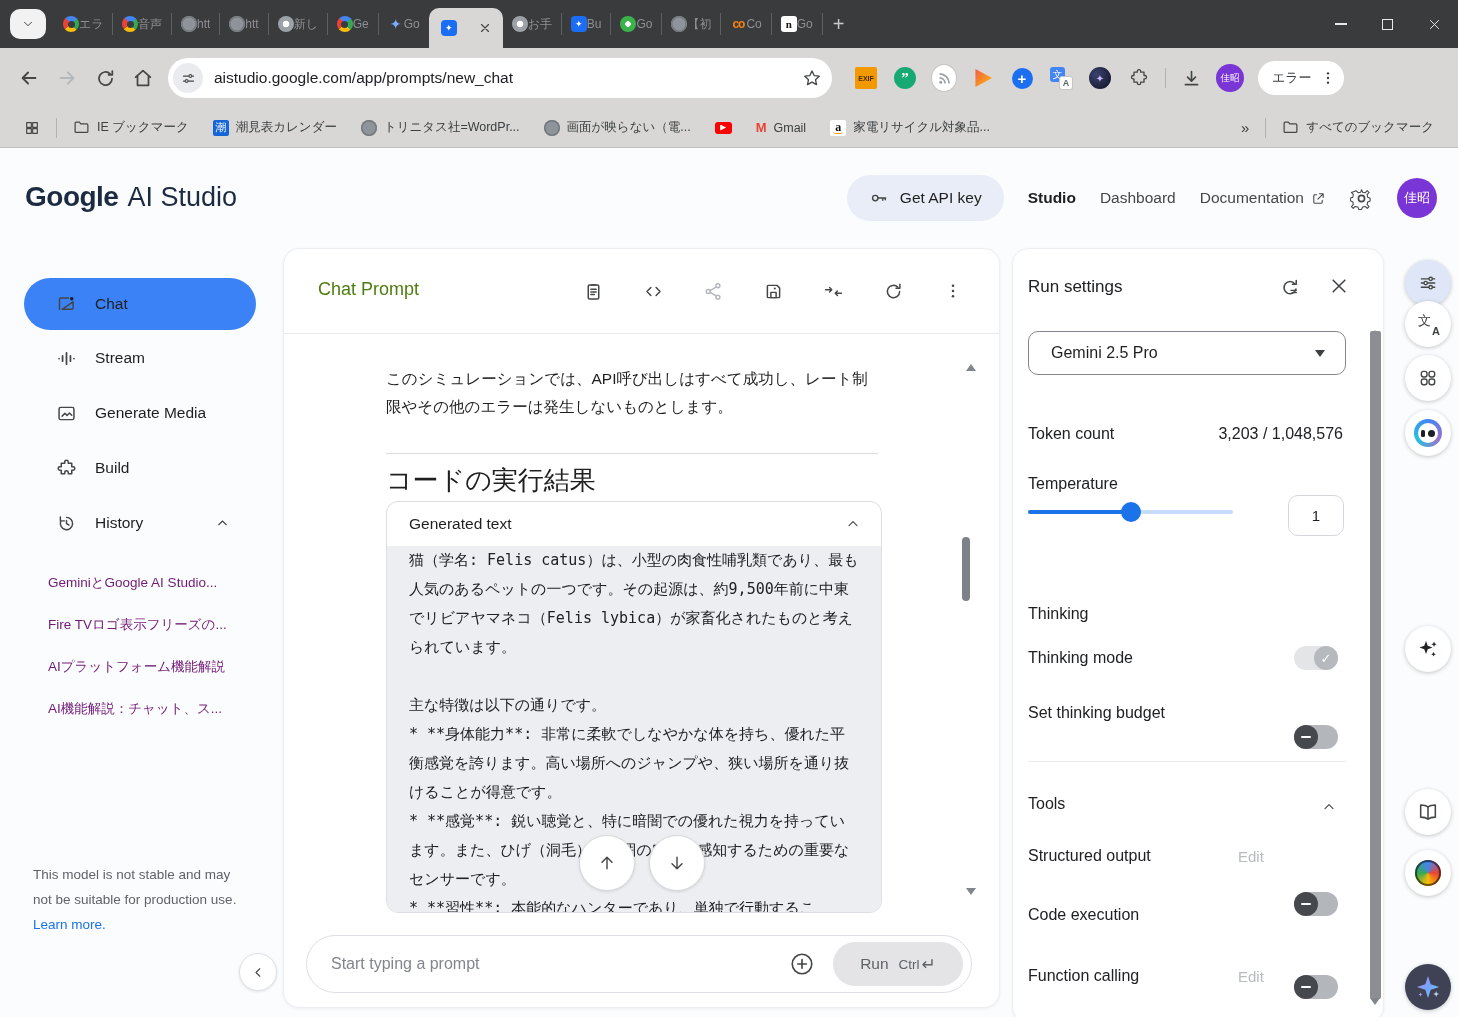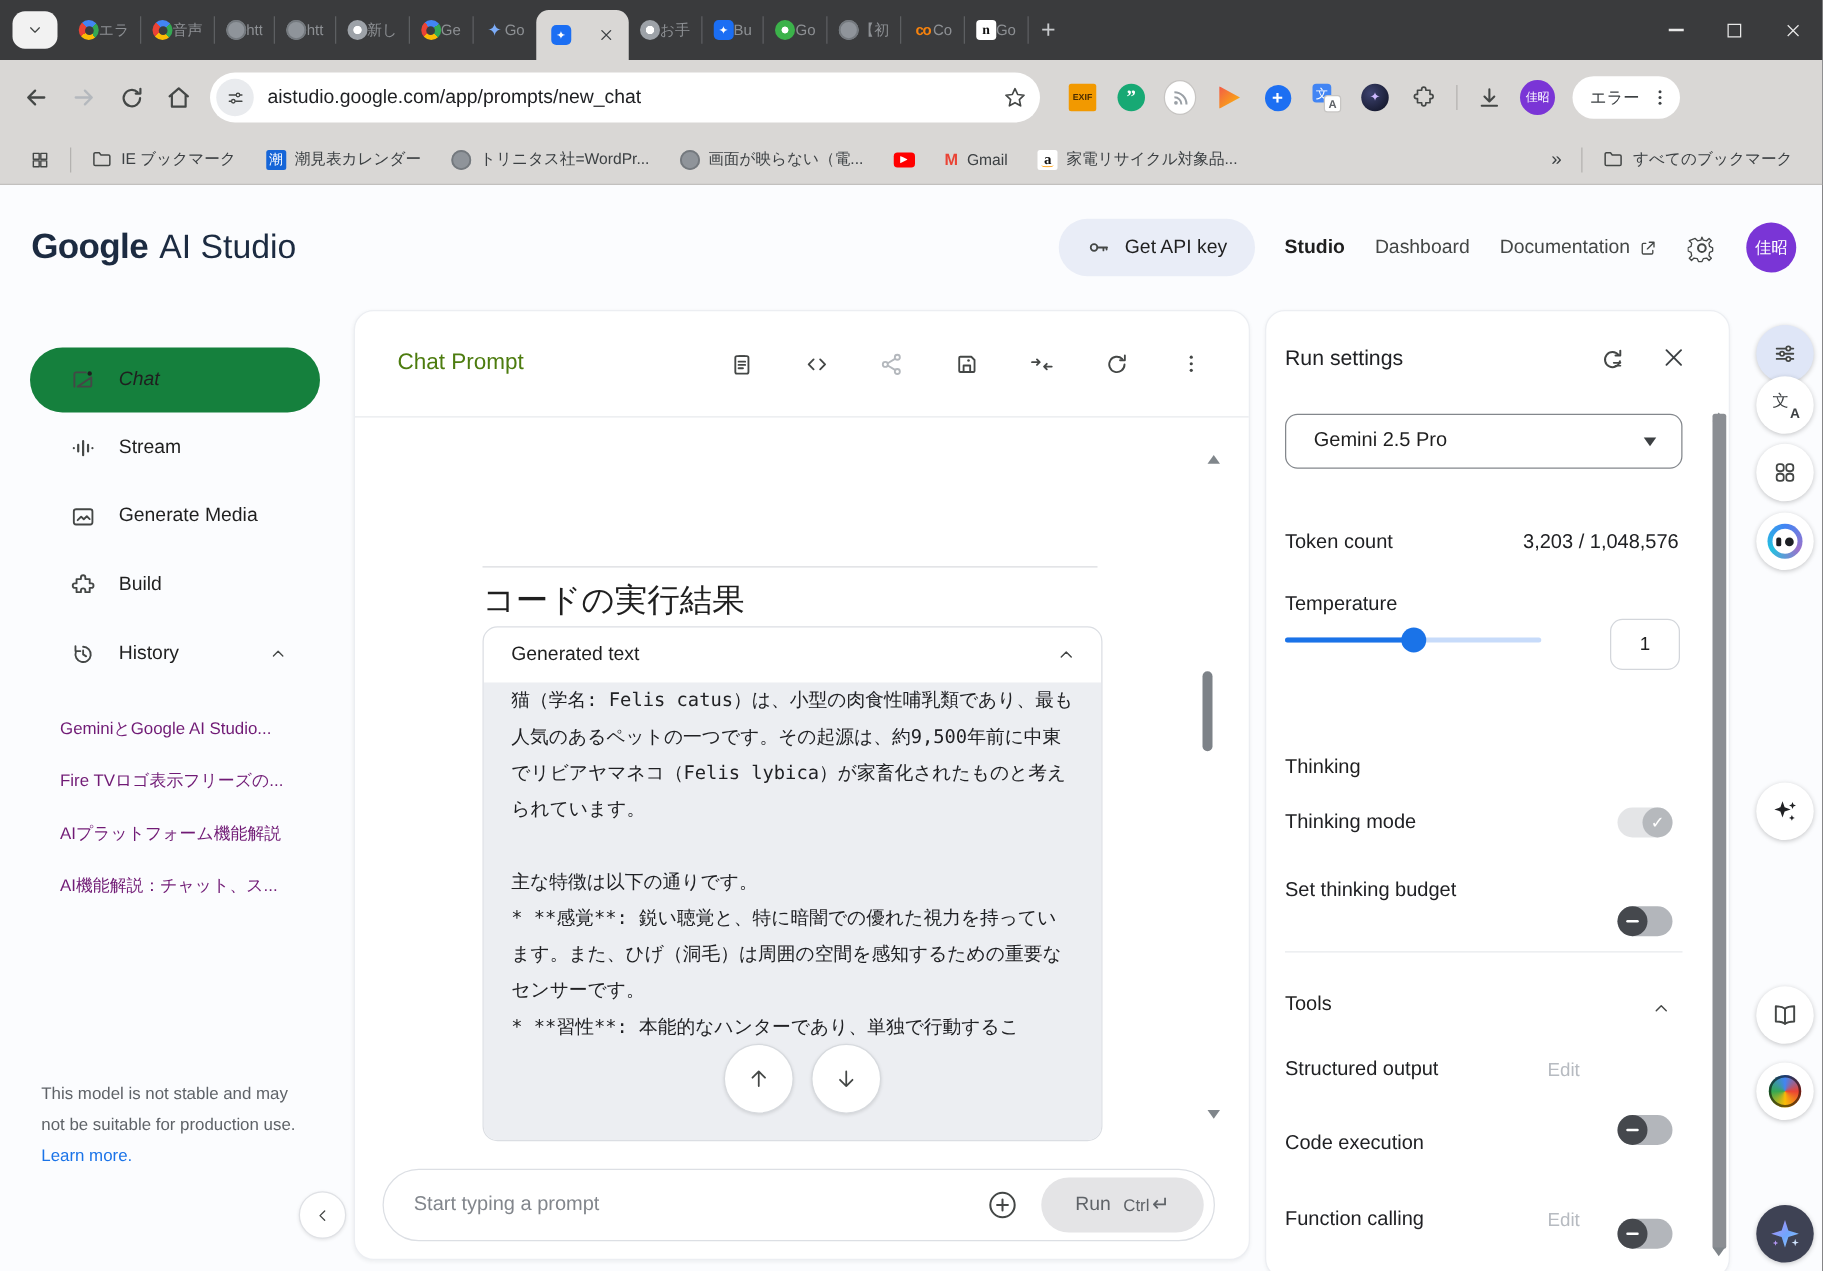--- a/index.html
+++ b/index.html
@@ -68,21 +68,21 @@
   .logo-bold{font-size:28px;font-weight:bold;letter-spacing:-0.5px;}
   .logo-light{font-size:27px;font-weight:400;}
   .headright{right:21px;top:175px;display:flex;align-items:center;gap:24px;}
   .apipill{height:46px;border-radius:23px;background:#e9edf7;display:flex;align-items:center;gap:11px;padding:0 22px;font-size:15.5px;color:#1f1f1f;}
   .hnav{font-size:15.5px;color:#444746;}
   .hnav.studio{color:#1f1f1f;font-weight:bold;}
   .doc{display:flex;align-items:center;gap:7px;}
   .avatar-lg{width:40px;height:40px;border-radius:50%;background:#7a35d6;color:#fff;font-size:13px;display:flex;align-items:center;justify-content:center;}
 
   .sideitem{left:24px;width:232px;height:52px;display:flex;align-items:center;gap:18px;padding-left:32px;box-sizing:border-box;border-radius:28px;font-size:15.5px;color:#1f1f1f;}
-  .sideitem.active{background:#15803d;font-style:italic;}
+  .sideitem.active{background:#3b82f6;}
   .histlink{left:48px;width:196px;font-size:13.5px;color:#701a75;white-space:nowrap;overflow:hidden;}
   .disclaimer{left:33px;top:862px;width:210px;font-size:13.5px;line-height:25px;color:#5f6368;}
   .disclaimer a{color:#1a73e8;text-decoration:none;}
 
   .card{position:absolute;background:#fff;border:1px solid #eceef2;border-radius:16px;box-shadow:0 1px 3px rgba(60,64,67,.07);box-sizing:border-box;}
   .chatcard{left:283px;top:248px;width:717px;height:760px;}
   .chattitle{left:34px;top:30px;font-size:18px;color:#4d7c0f;}
   .cicon{top:30px;width:24px;height:24px;display:flex;align-items:center;justify-content:center;}
   .chat-div{left:0;right:0;top:84px;height:1px;background:#e8eaed;}
   .intro{left:102px;top:116px;width:486px;font-size:15.5px;line-height:28px;color:#1f1f1f;}
@@ -485,33 +485,35 @@
     <div class="abs cicon" style="left:657px;">
       <svg width="18" height="18" viewBox="0 0 24 24">
           <circle cx="12" cy="5" r="1.7" fill="#444746"></circle>
           <circle cx="12" cy="12" r="1.7" fill="#444746"></circle>
           <circle cx="12" cy="19" r="1.7" fill="#444746"></circle>
         </svg>
     </div>
     <div class="abs chat-div"></div>
 
     <div class="abs" style="left:682px;top:98px;"><i class="tri-up"></i></div>
+    <div class="abs intro">このシミュレーションでは、API呼び出しはすべて成功し、レート制限やその他のエラーは発生しないものとします。</div>
     <div class="abs div2"></div>
     <div class="abs secthead">コードの実行結果</div>
 
     <div class="abs genpanel">
       <div class="genhead">
         <span>Generated text</span>
         <svg class="ic" width="16" height="16" viewBox="0 0 24 24">
             <path d="M6 14.5l6-6 6 6"></path>
           </svg>
       </div>
       <div class="genbody">
         <p class="gap">猫（学名: Felis catus）は、小型の肉食性哺乳類であり、最も人気のあるペットの一つです。その起源は、約9,500年前に中東でリビアヤマネコ（Felis lybica）が家畜化されたものと考えられています。</p>
         <p>主な特徴は以下の通りです。</p>
+        <p>*   **身体能力**: 非常に柔軟でしなやかな体を持ち、優れた平衡感覚を誇ります。高い場所へのジャンプや、狭い場所を通り抜けることが得意です。</p>
         <p>*   **感覚**: 鋭い聴覚と、特に暗闇での優れた視力を持っています。また、ひげ（洞毛）は周囲の空間を感知するための重要なセンサーです。</p>
         <p>*   **習性**: 本能的なハンターであり、単独で行動するこ</p>
       </div>
     </div>
 
     <div class="abs cthumb"></div>
     <div class="abs" style="left:682px;top:646px;"><i class="tri-dn"></i></div>
 
     <div class="abs scrollcirc" style="left:295px;top:586px;">
       <svg class="ic" width="20" height="20" viewBox="0 0 24 24">

